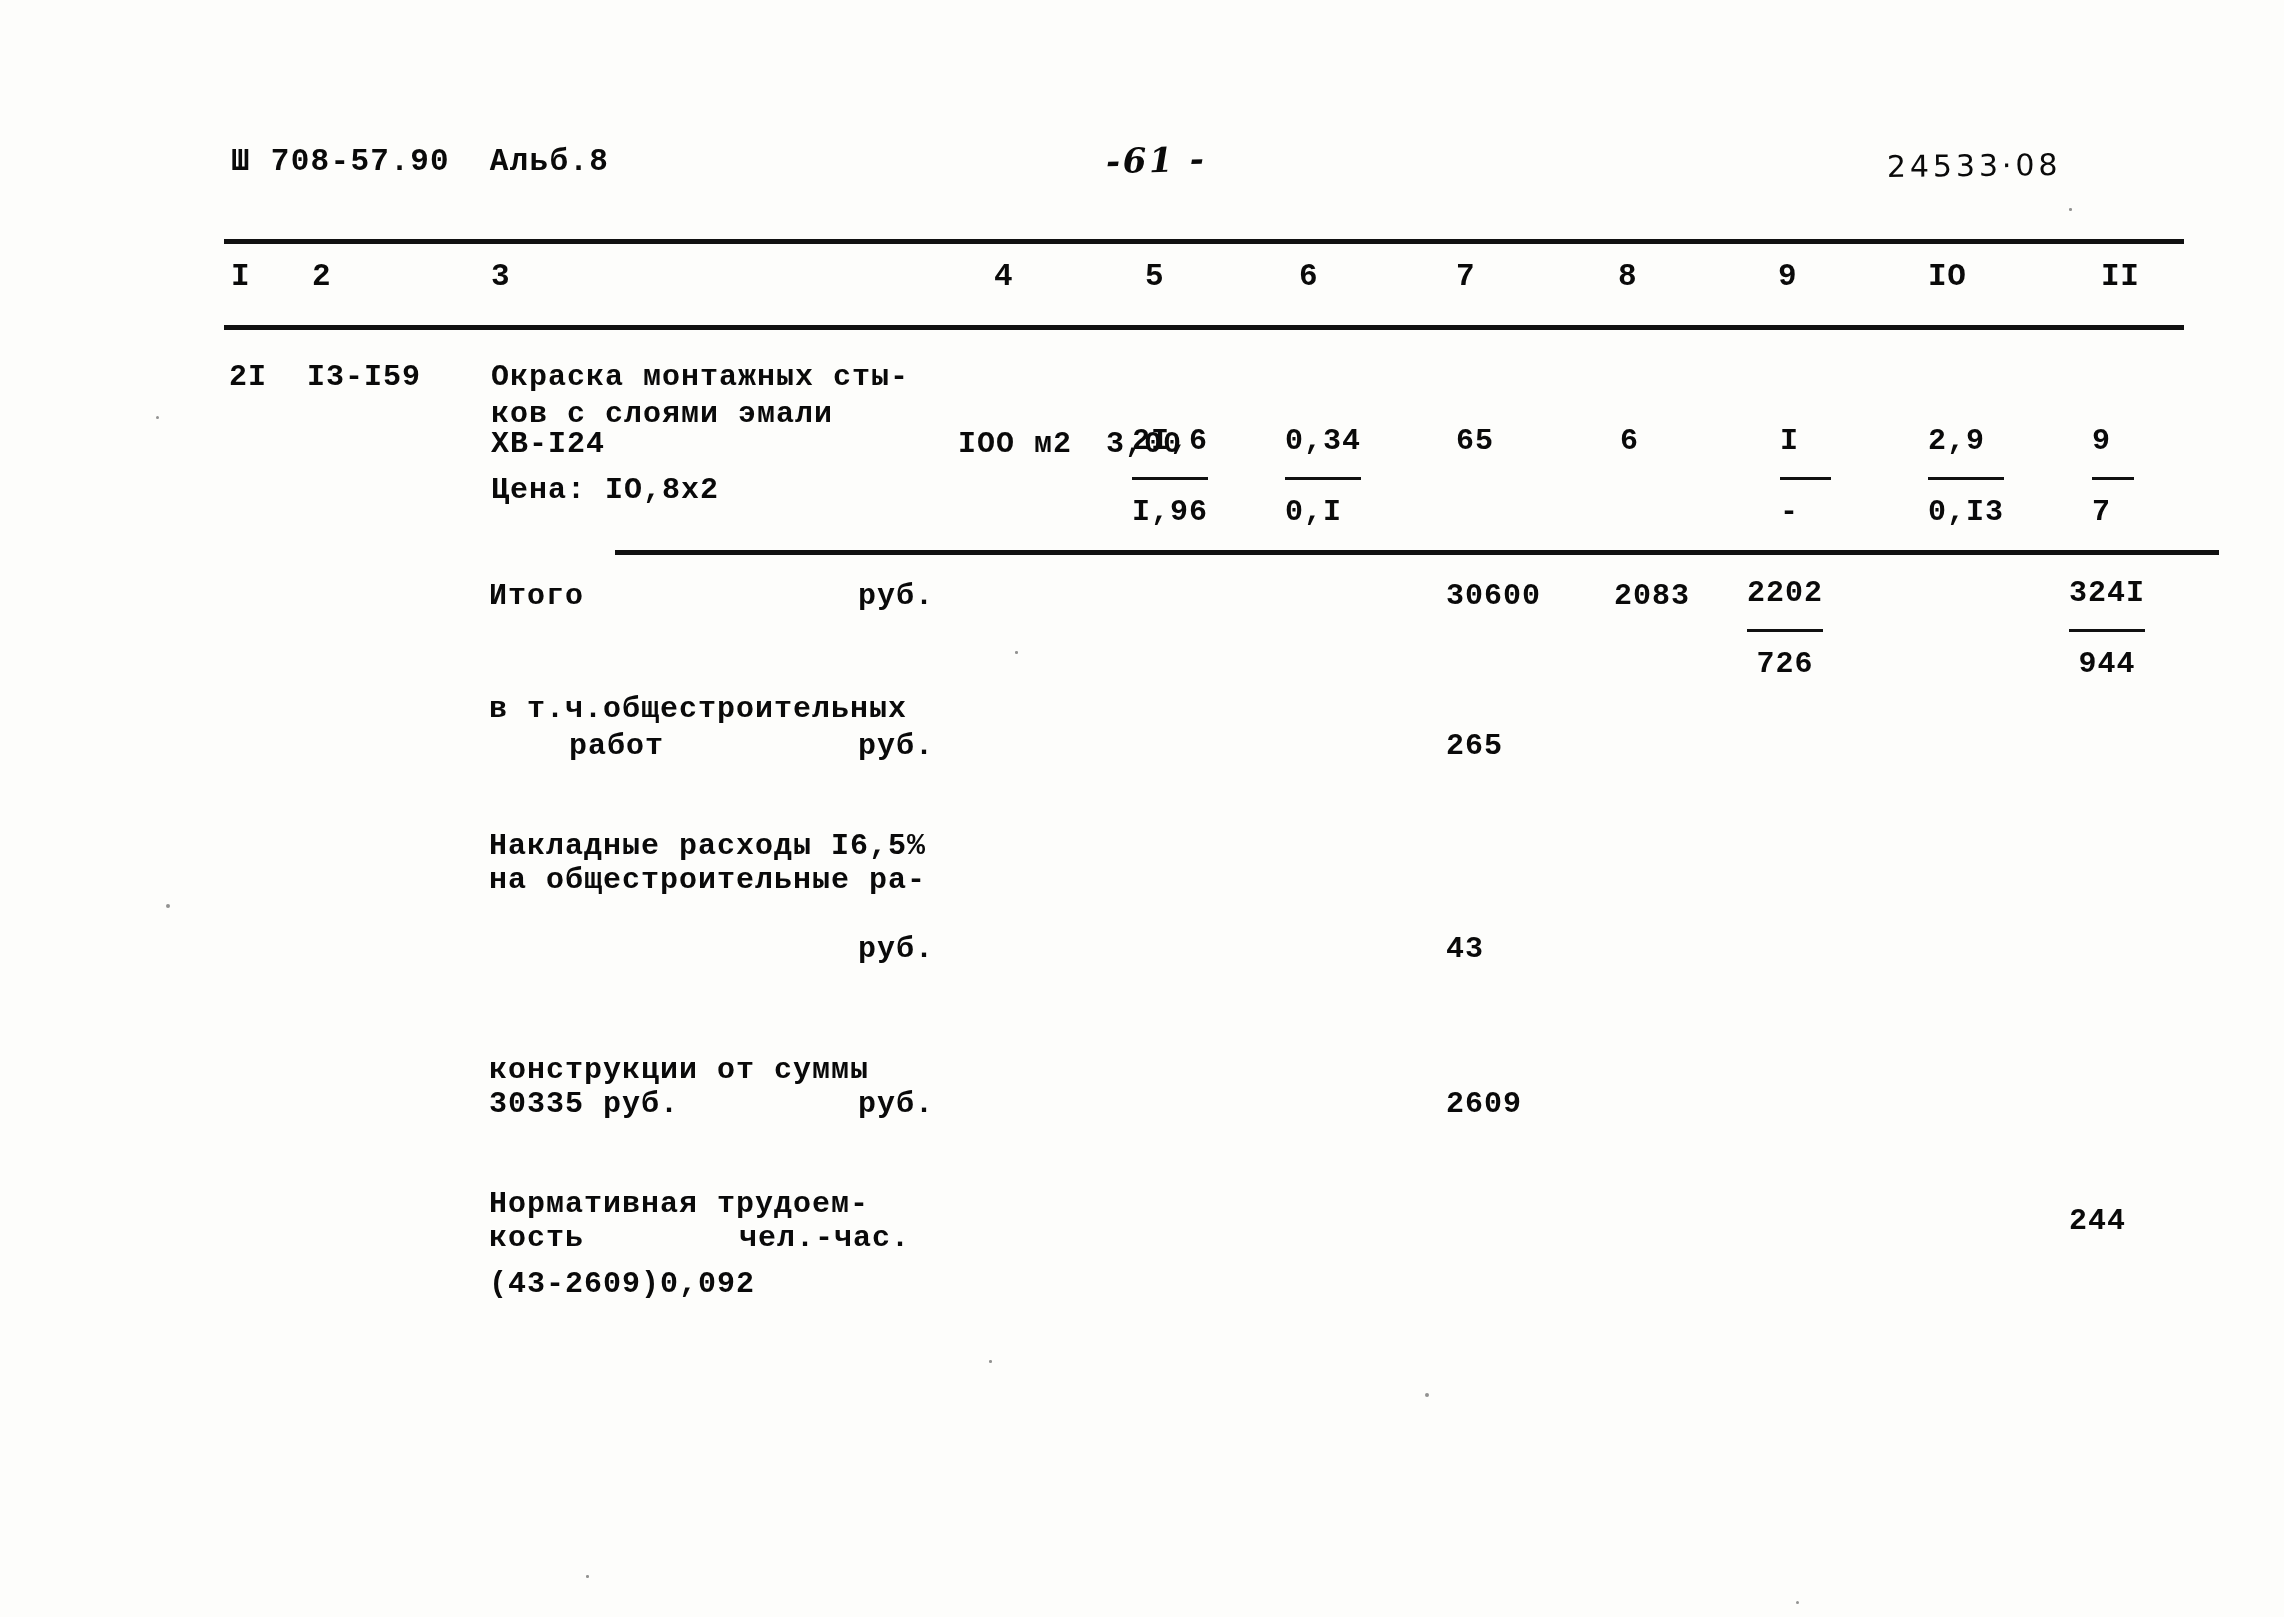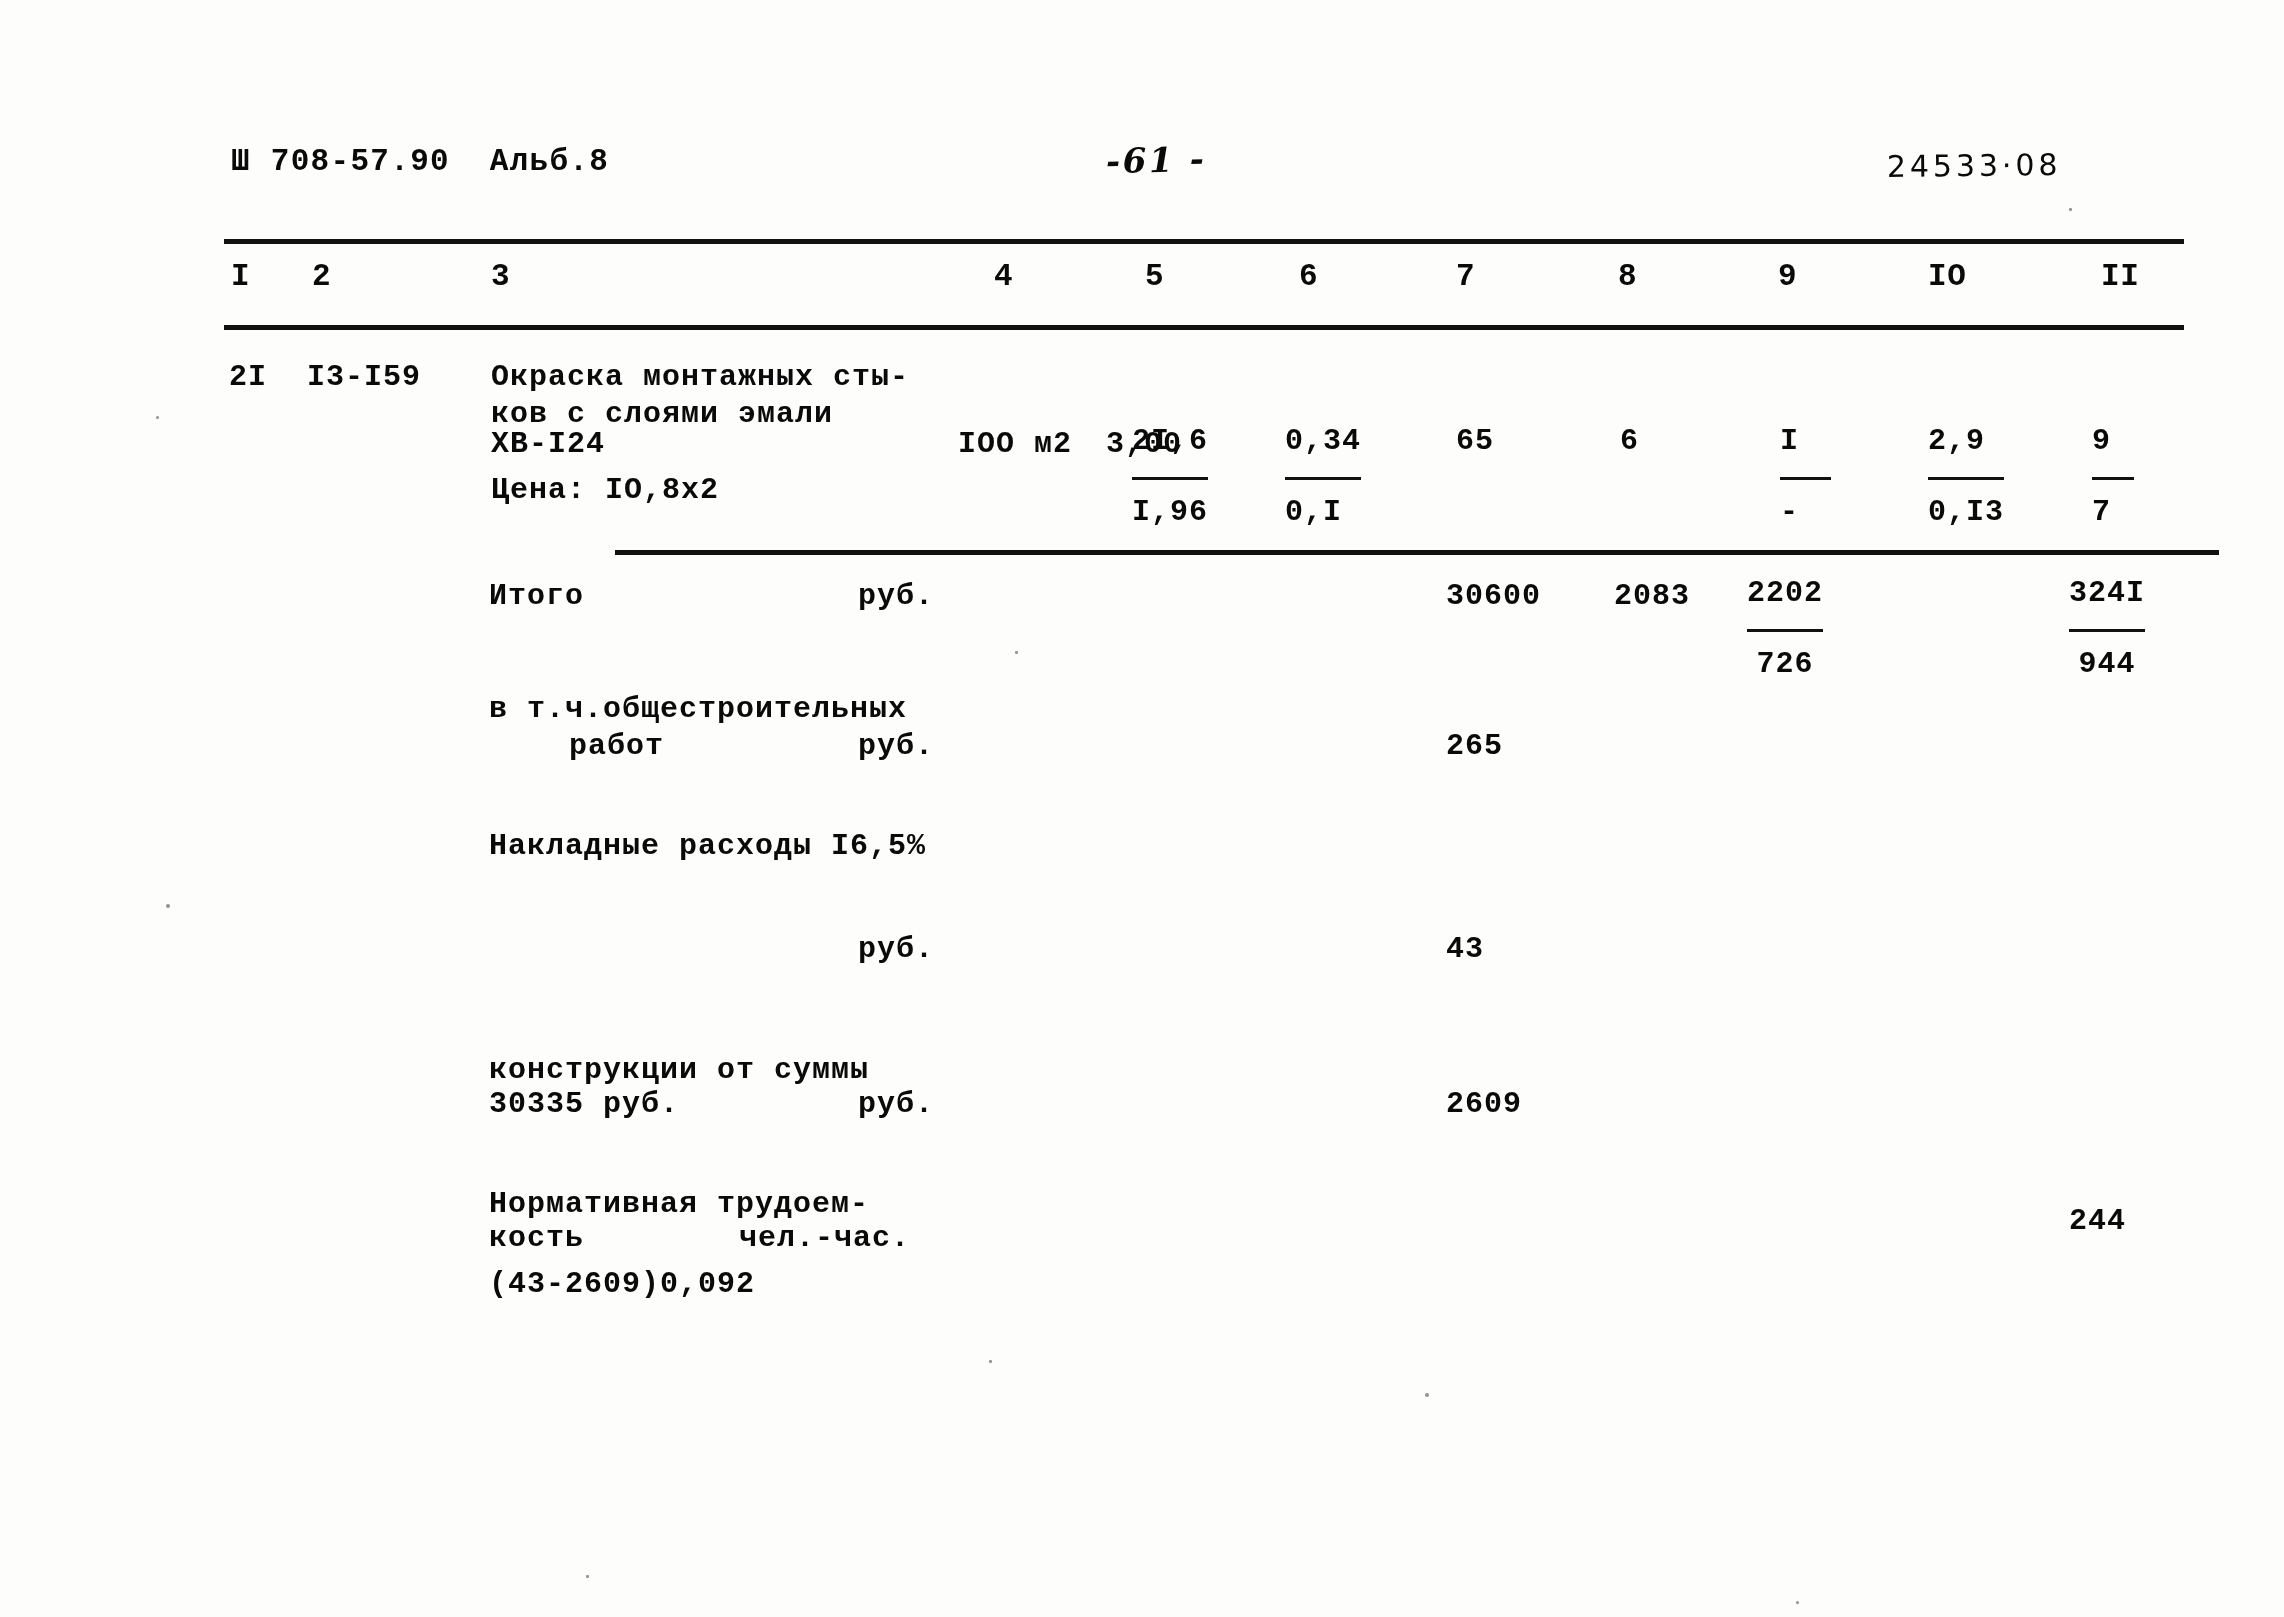--- a/index.html
+++ b/index.html
@@ -191,20 +191,21 @@
     <span class="top">324I</span>
     <span class="bot" style="text-align:center">944</span>
   </div>
 
   <div class="abs body-txt" style="left:489px; top:691px">в т.ч.общестроительных</div>
   <div class="abs body-txt" style="left:569px; top:728px">работ</div>
   <div class="abs body-txt" style="left:858px; top:728px">руб.</div>
   <div class="abs num" style="left:1446px; top:728px">265</div>
 
   <div class="abs body-txt" style="left:489px; top:828px">Накладные расходы I6,5%</div>
+  <div class="abs body-txt" style="left:489px; top:862px">на общестроительные ра-</div>
   <div class="abs body-txt" style="left:858px; top:931px">руб.</div>
   <div class="abs num" style="left:1446px; top:931px">43</div>
 
   <div class="abs body-txt" style="left:489px; top:1052px">конструкции от суммы</div>
   <div class="abs body-txt" style="left:489px; top:1086px">30335 руб.</div>
   <div class="abs body-txt" style="left:858px; top:1086px">руб.</div>
   <div class="abs num" style="left:1446px; top:1086px">2609</div>
 
   <div class="abs body-txt" style="left:489px; top:1186px">Нормативная трудоем-</div>
   <div class="abs body-txt" style="left:489px; top:1220px">кость</div>

